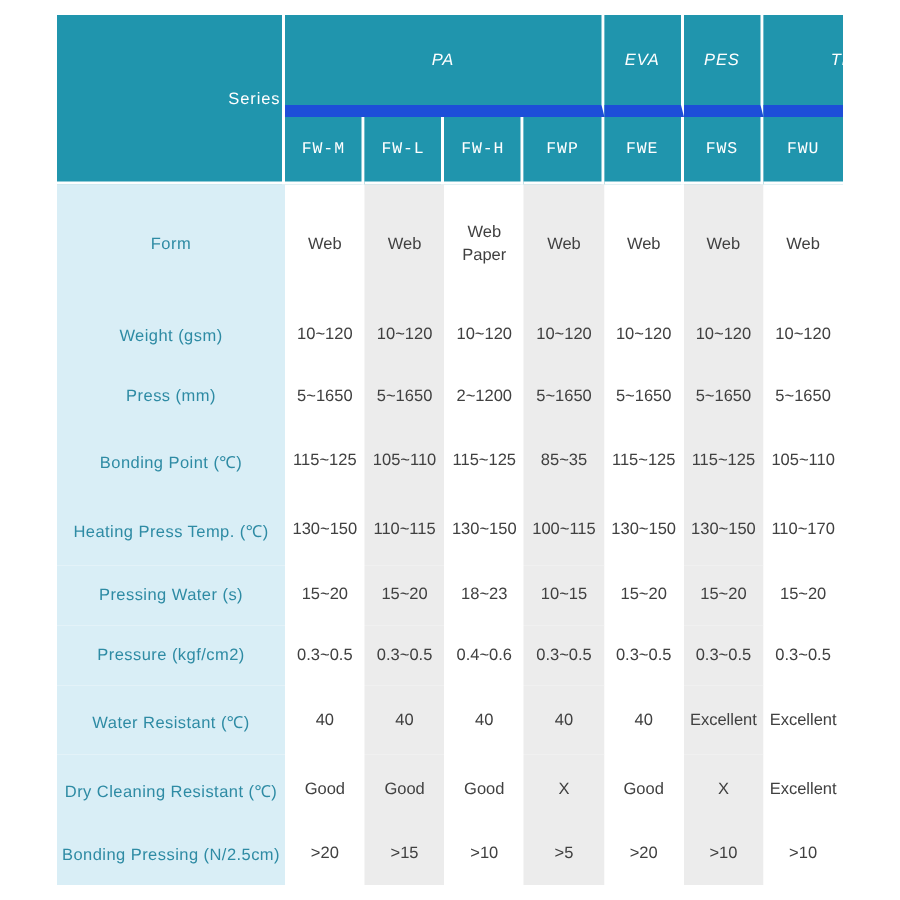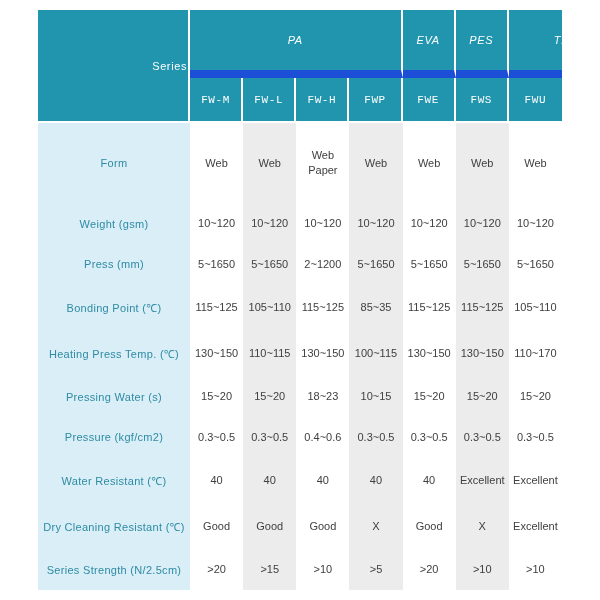--- a/index.html
+++ b/index.html
@@ -185,21 +185,21 @@
         <th class="row-label">Dry Cleaning Resistant (℃)</th>
         <td>Good</td>
         <td class="stripe">Good</td>
         <td>Good</td>
         <td class="stripe">X</td>
         <td>Good</td>
         <td class="stripe">X</td>
         <td>Excellent</td>
       </tr>
       <tr>
-        <th class="row-label">Series Strength (N/2.5cm)</th>
+        <th class="row-label">Bonding Pressing (N/2.5cm)</th>
         <td>&gt;20</td>
         <td class="stripe">&gt;15</td>
         <td>&gt;10</td>
         <td class="stripe">&gt;5</td>
         <td>&gt;20</td>
         <td class="stripe">&gt;10</td>
         <td>&gt;10</td>
       </tr>
     </tbody>
 </table>

